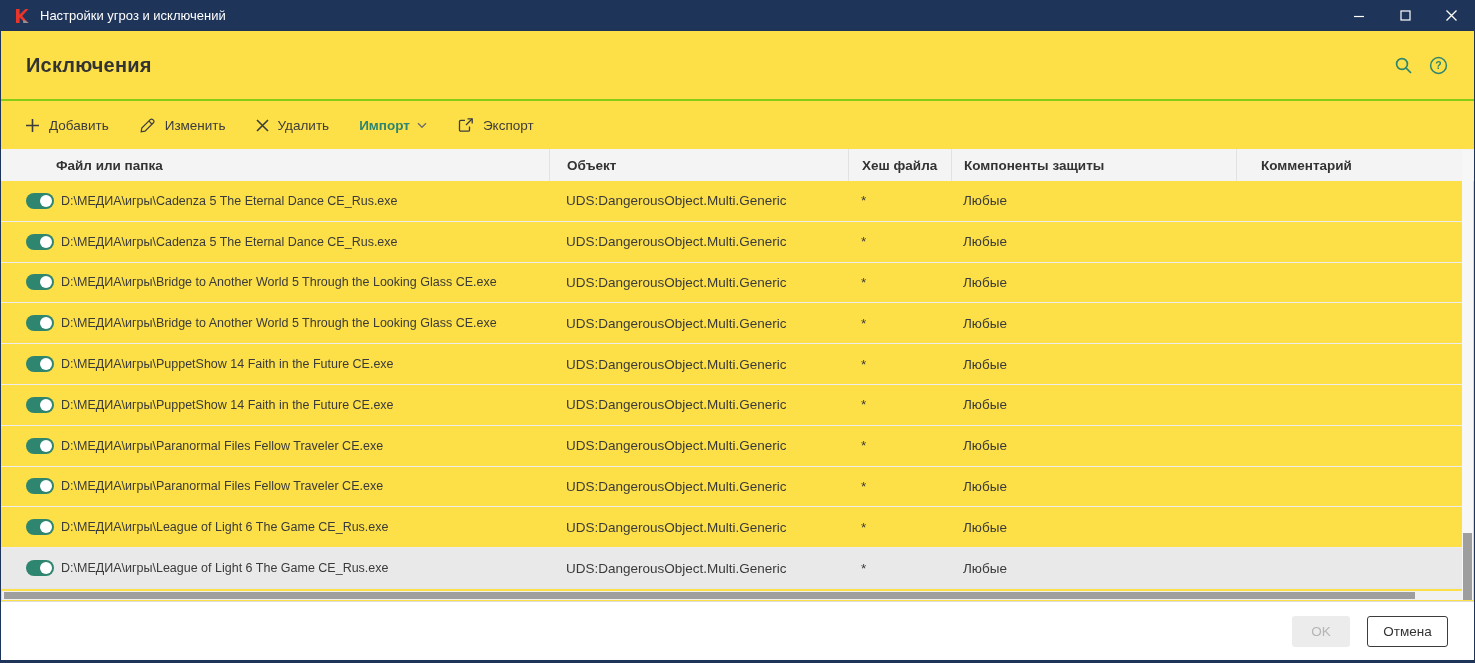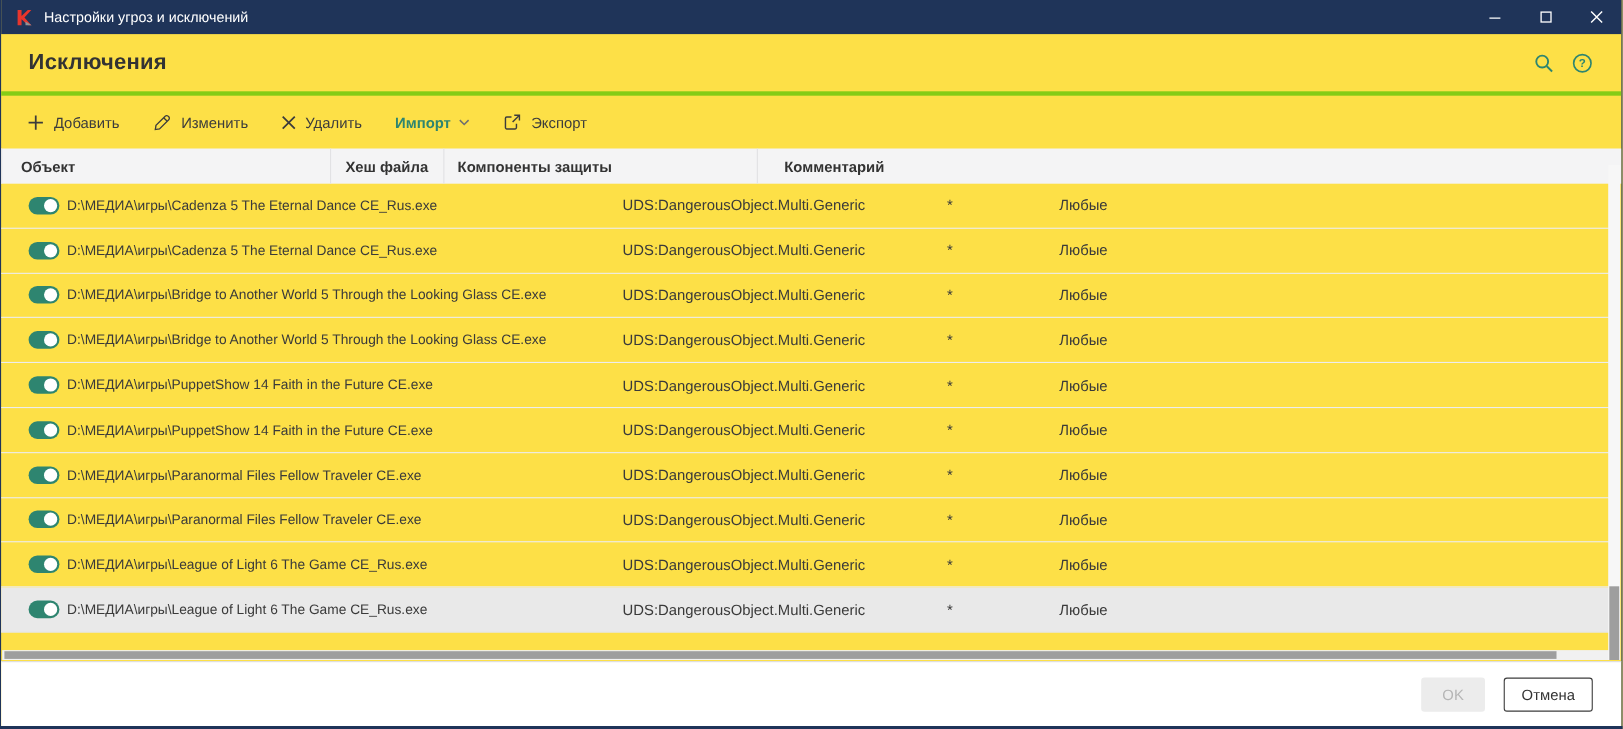--- a/index.html
+++ b/index.html
@@ -9,21 +9,21 @@
     border-left:1px solid #1f3459; border-right:1px solid #1f3459; border-bottom:3px solid #1f3459;
     overflow:hidden;
   }
   
   .titlebar { height:31px; background:#1f3459; display:flex; align-items:center; padding-left:13px; }
   .titlebar .app-icon { display:flex; margin-right:10px; }
   .titlebar .title { color:#ffffff; font-size:13px; }
   .win-controls { margin-left:auto; display:flex; height:100%; }
   .win-btn { width:46px; height:100%; background:transparent; border:none; display:flex; align-items:center; justify-content:center; cursor:pointer; }
   
-  .page-header { height:56px; display:flex; align-items:center; padding:0 26px 0 25px; border-bottom:4px solid #84cc16; }
+  .page-header { height:70px; display:flex; align-items:center; padding:0 26px 0 25px; border-bottom:2px solid #84cc16; }
   .page-title { font-size:20px; font-weight:600; color:#333; letter-spacing:.2px; }
   .header-icons { margin-left:auto; display:flex; align-items:center; gap:16px; }
   .icon-btn { background:none; border:none; display:flex; align-items:center; cursor:pointer; }
   
   .toolbar { height:48px; display:flex; align-items:center; padding:0 24px; gap:30px; }
   .tool-btn { background:none; border:none; display:flex; align-items:center; gap:9px; font-size:13.5px; color:#3c3c3c; font-family:inherit; cursor:pointer; }
   .tool-btn.import { color:#2e8570; font-weight:700; gap:7px; }
   
   .thead { display:flex; height:32px; background:#f4f4f5; align-items:center; }
   .th { font-size:13.5px; font-weight:700; color:#333; height:100%; display:flex; align-items:center; }
@@ -132,20 +132,21 @@
       <svg width="17" height="16" viewBox="0 0 17 16" fill="none">
           <path d="M12.5 9.5V13a1.2 1.2 0 0 1-1.2 1.2H3.7A1.2 1.2 0 0 1 2.5 13V4.6a1.2 1.2 0 0 1 1.2-1.2H8" stroke="#3c3c3c" stroke-width="1.3"></path>
           <path d="M10.5 1.8H15.2v4.7" stroke="#3c3c3c" stroke-width="1.3"></path>
           <path d="M15 2L9 8" stroke="#3c3c3c" stroke-width="1.3"></path>
         </svg>
       <span>Экспорт</span>
     </button>
   </div>
 
   <div class="thead">
+    <div class="th col-file">Файл или папка</div>
     <div class="th col-object">Объект</div>
     <div class="th col-hash">Хеш файла</div>
     <div class="th col-components">Компоненты защиты</div>
     <div class="th col-comment">Комментарий</div>
   </div>
 
   <div class="tbody" id="table-body">
       <div class="row">
       <div class="cell col-file">
         <span class="toggle"></span>

